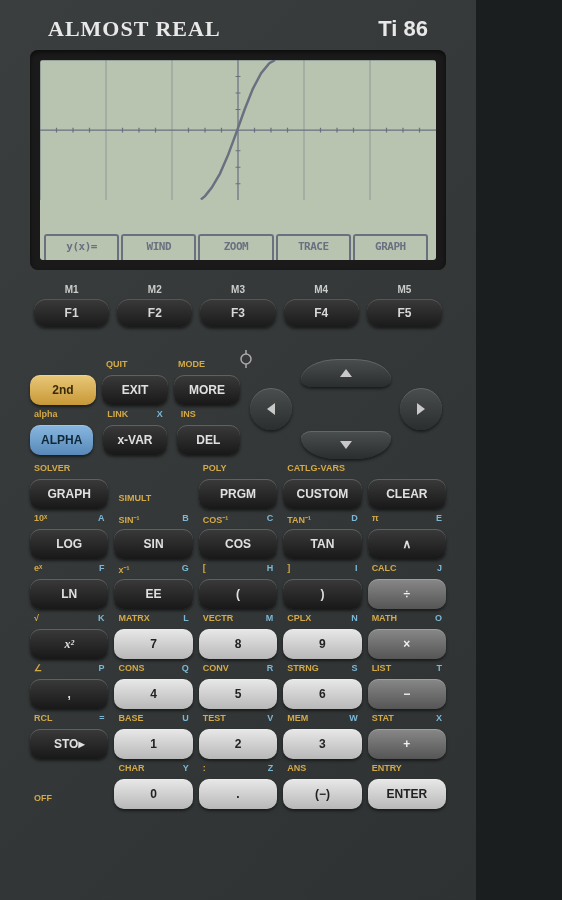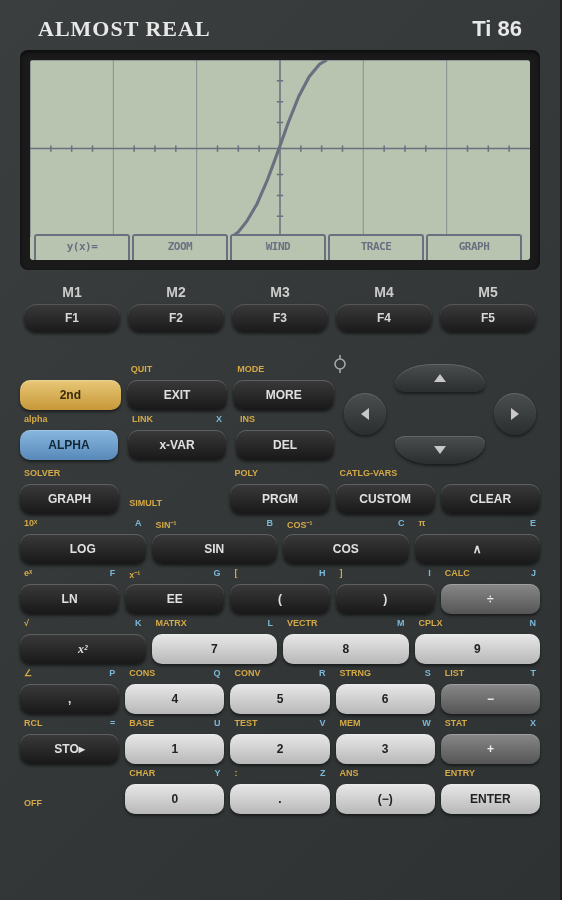--- a/index.html
+++ b/index.html
@@ -1,28 +1,28 @@
 <!DOCTYPE html>
 <html><head>
 <meta charset="utf-8">
 <style>
 *{margin:0;padding:0;box-sizing:border-box;font-family:Arial,sans-serif;user-select:none}
 body{background:#1a1e1e;width:562px;height:900px;overflow:hidden}
-.calc{width:560px;height:900px;background:linear-gradient(135deg,#3a3e3e,#2e3232);padding:12px 18px;position:relative}
+.calc{width:476px;height:900px;background:linear-gradient(135deg,#3a3e3e,#2e3232);padding:12px 28px;position:relative}
 .header{display:flex;justify-content:space-between;align-items:center;padding:4px 20px 8px}
 .brand{font-family:Georgia,serif;font-size:22px;font-weight:bold;color:#e8e8e8;letter-spacing:1px}
 .model{font-family:Arial,sans-serif;font-size:22px;font-weight:bold;color:#e8e8e8}
 .screen-bezel{background:#1a1a1a;border-radius:8px;padding:10px;margin:0 2px;box-shadow:inset 0 2px 4px rgba(0,0,0,.6)}
 .screen{background:#b8c4b0;height:200px;border-radius:3px;position:relative;overflow:hidden}
 .graph-area{position:absolute;top:0;left:0;right:0;bottom:28px}
 .menu-bar{position:absolute;bottom:0;left:0;right:4px;height:26px;display:flex;gap:2px;padding:0 4px}
 .menu-tab{flex:1;background:#b8c4b0;border:2px solid #6a7080;border-bottom:none;border-top-left-radius:3px;border-top-right-radius:3px;font-size:11px;font-weight:bold;color:#6a7080;text-align:center;line-height:22px;font-family:monospace;letter-spacing:-.5px}
 .frow{display:flex;gap:8px;margin-top:14px;padding:0 6px}
 .fkey-wrap{flex:1;text-align:center}
-.fkey-label{font-size:14px;color:#ccc;margin-bottom:4px;font-weight:bold}
+.fkey-label{font-size:10px;color:#ccc;margin-bottom:4px;font-weight:bold}
 .fkey{background:linear-gradient(#3a3a3a,#1a1a1a);color:#d8d8d8;border-radius:12px;padding:7px 0;font-size:12px;font-weight:bold;box-shadow:0 2px 3px rgba(0,0,0,.5),inset 0 1px 0 rgba(255,255,255,.15);cursor:pointer}
 .keypad{margin-top:32px;padding:0 2px}
 .row{display:flex;gap:6px;margin-bottom:4px;align-items:flex-end}
 .keycol{flex:1;min-width:0}
 .labels{display:flex;justify-content:space-between;height:14px;font-size:9px;padding:0 4px;margin-bottom:2px}
 .lbl-l{color:#d4a947;font-weight:bold}
 .lbl-r{color:#7bb8d8;font-weight:bold}
 .key{height:30px;border-radius:10px;font-size:12px;font-weight:bold;display:flex;align-items:center;justify-content:center;cursor:pointer;box-shadow:0 2px 3px rgba(0,0,0,.5),inset 0 1px 0 rgba(255,255,255,.2)}
 .k-dark{background:linear-gradient(#3a3a3a,#181818);color:#e0e0e0}
 .k-gold{background:linear-gradient(#e8c878,#c89838);color:#3a2a0a}
@@ -90,22 +90,22 @@
               <line x1="237" y1="60" x2="243" y2="60"></line>
               <line x1="237" y1="110" x2="243" y2="110"></line>
               <line x1="237" y1="130" x2="243" y2="130"></line>
               <line x1="237" y1="150" x2="243" y2="150"></line>
             </g>
           <path d="M 195 169 L 200 165 L 208 155 L 218 138 L 228 115 L 238 88 L 248 60 L 258 35 L 268 16 L 278 4 L 285 0" stroke-width="3" stroke="#6a7080"></path>
         </g>
       </svg>
       <div class="menu-bar">
         <div class="menu-tab">y(x)=</div>
+        <div class="menu-tab">WIND</div>
         <div class="menu-tab">ZOOM</div>
-        <div class="menu-tab">WIND</div>
         <div class="menu-tab">TRACE</div>
         <div class="menu-tab">GRAPH</div>
       </div>
     </div>
   </div>
 
   <div class="frow" id="frow">
       <div class="fkey-wrap">
         <div class="fkey-label">M1</div>
         <div class="fkey">F1</div>
@@ -253,20 +253,27 @@
   </div>
         <div class="keycol">
     <div class="labels">
             <span class="lbl-l">COS⁻¹</span>
             <span class="lbl-r">C</span>
           </div>
     <div class="key k-dark" style="">COS</div>
   </div>
         <div class="keycol">
     <div class="labels">
+            <span class="lbl-l">TAN⁻¹</span>
+            <span class="lbl-r">D</span>
+          </div>
+    <div class="key k-dark" style="">TAN</div>
+  </div>
+        <div class="keycol">
+    <div class="labels">
             <span class="lbl-l">π</span>
             <span class="lbl-r">E</span>
           </div>
     <div class="key k-dark" style="">∧</div>
   </div>
       </div>
     <div class="row" id="row5">
         <div class="keycol">
     <div class="labels">
             <span class="lbl-l">eˣ</span>
@@ -324,20 +331,27 @@
             <span class="lbl-r">M</span>
           </div>
     <div class="key k-white" style="">8</div>
   </div>
         <div class="keycol">
     <div class="labels">
             <span class="lbl-l">CPLX</span>
             <span class="lbl-r">N</span>
           </div>
     <div class="key k-white" style="">9</div>
+  </div>
+        <div class="keycol">
+    <div class="labels">
+            <span class="lbl-l">MATH</span>
+            <span class="lbl-r">O</span>
+          </div>
+    <div class="key k-gray" style="">×</div>
   </div>
       </div>
     <div class="row" id="row7">
         <div class="keycol">
     <div class="labels">
             <span class="lbl-l">∠</span>
             <span class="lbl-r">P</span>
           </div>
     <div class="key k-dark" style="">,</div>
   </div>

